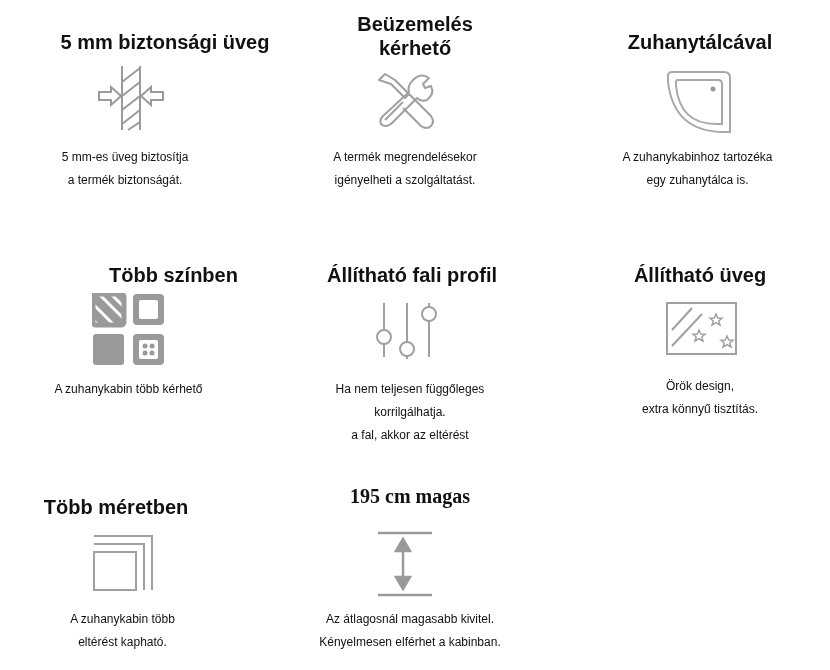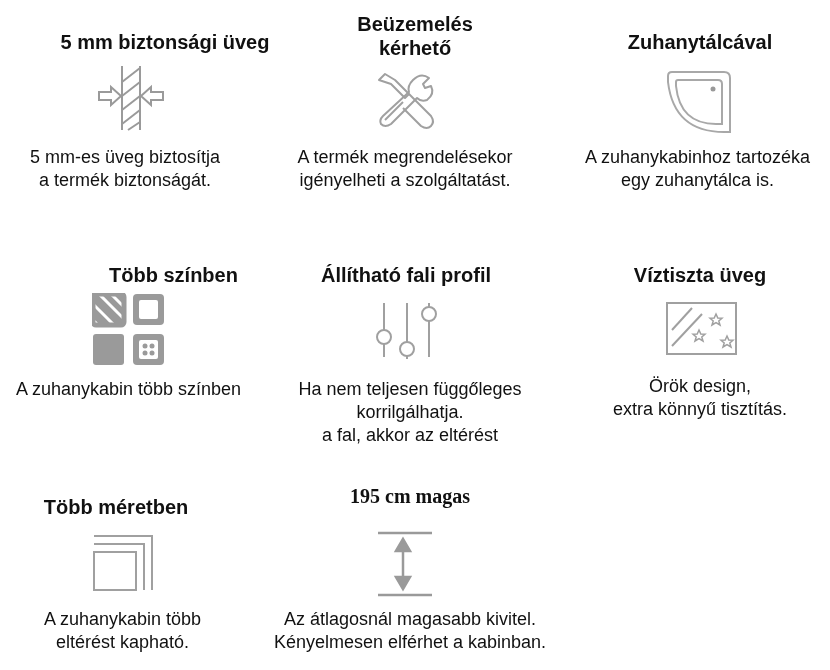--- a/index.html
+++ b/index.html
@@ -1,20 +1,20 @@
 <!DOCTYPE html>
 <html><head>
 <meta charset="utf-8">
 <style>
   html, body { margin: 0; padding: 0; background: #ffffff; }
   body { width: 830px; height: 670px; position: relative; overflow: hidden;
          font-family: "Liberation Sans", sans-serif; color: #111; }
   .feature { position: absolute; text-align: center; }
   .title { font-weight: bold; font-size: 20px; line-height: 24px; white-space: nowrap; }
-  .desc { font-size: 18px; line-height: 23px; white-space: nowrap; color: #111; }
+  .desc { font-size: 12px; line-height: 23px; white-space: nowrap; color: #111; }
   .icon { position: absolute; }
   .icon svg { display: block; }
 </style>
 </head>
 <body>
 
 <div class="feature" style="left:0;top:30px;width:250px;padding-left:40px;">
   <div class="title">5 mm biztonsági üveg</div>
 </div>
 <div class="icon" style="left:97px;top:64px;">
@@ -92,24 +92,24 @@
     <rect x="1" y="41" width="31" height="31" rx="3" fill="#9a9a9a"></rect>
     <rect x="41" y="41" width="31" height="31" rx="4" fill="#9a9a9a"></rect>
     <rect x="47" y="47" width="19" height="19" rx="2" fill="#ffffff"></rect>
     <circle cx="53" cy="53" r="2.5" fill="#9a9a9a"></circle>
     <circle cx="60" cy="53" r="2.5" fill="#9a9a9a"></circle>
     <circle cx="53" cy="60" r="2.5" fill="#9a9a9a"></circle>
     <circle cx="60" cy="60" r="2.5" fill="#9a9a9a"></circle>
   </svg>
 </div>
 <div class="feature" style="left:0;top:378px;width:257px;">
-  <div class="desc">A zuhanykabin több színben</div>
+  <div class="desc">A zuhanykabin több kérhető</div>
 </div>
 
-<div class="feature" style="left:266px;top:263px;width:280px;text-align:center;">
+<div class="feature" style="left:272px;top:263px;width:280px;text-align:center;">
   <div class="title">Állítható fali profil</div>
 </div>
 <div class="icon" style="left:376px;top:301px;">
   <svg width="64" height="58" viewBox="0 0 64 58" fill="none" stroke="#a0a0a0" stroke-width="2">
     <line x1="8" y1="2" x2="8" y2="29"></line>
     <line x1="8" y1="43" x2="8" y2="56"></line>
     <circle cx="8" cy="36" r="7" fill="#fff"></circle>
     <line x1="31" y1="2" x2="31" y2="41"></line>
     <line x1="31" y1="55" x2="31" y2="58"></line>
     <circle cx="31" cy="48" r="7" fill="#fff"></circle>
@@ -118,21 +118,21 @@
     <circle cx="53" cy="13" r="7" fill="#fff"></circle>
   </svg>
 </div>
 <div class="feature" style="left:270px;top:378px;width:280px;">
   <div class="desc">Ha nem teljesen függőleges</div>
   <div class="desc">korrilgálhatja.</div>
   <div class="desc">a fal, akkor az eltérést</div>
 </div>
 
 <div class="feature" style="left:575px;top:263px;width:250px;">
-  <div class="title">Víztiszta üveg</div>
+  <div class="title">Állítható üveg</div>
 </div>
 <div class="icon" style="left:666px;top:302px;">
   <svg width="72" height="54" viewBox="0 0 72 54" fill="none" stroke="#a0a0a0" stroke-width="2">
     <rect x="1" y="1" width="69" height="51"></rect>
     <line x1="6" y1="28" x2="26" y2="6"></line>
     <line x1="6" y1="44" x2="36" y2="12"></line>
     <path d="M50 12 L51.8 16 L56 16.2 L52.8 19 L54 23 L50 20.6 L46 23 L47.2 19 L44 16.2 L48.2 16 Z" stroke-width="1.5"></path>
     <path d="M33 28 L34.8 32 L39 32.2 L35.8 35 L37 39 L33 36.6 L29 39 L30.2 35 L27 32.2 L31.2 32 Z" stroke-width="1.5"></path>
     <path d="M61 34 L62.8 38 L67 38.2 L63.8 41 L65 45 L61 42.6 L57 45 L58.2 41 L55 38.2 L59.2 38 Z" stroke-width="1.5"></path>
   </svg>

